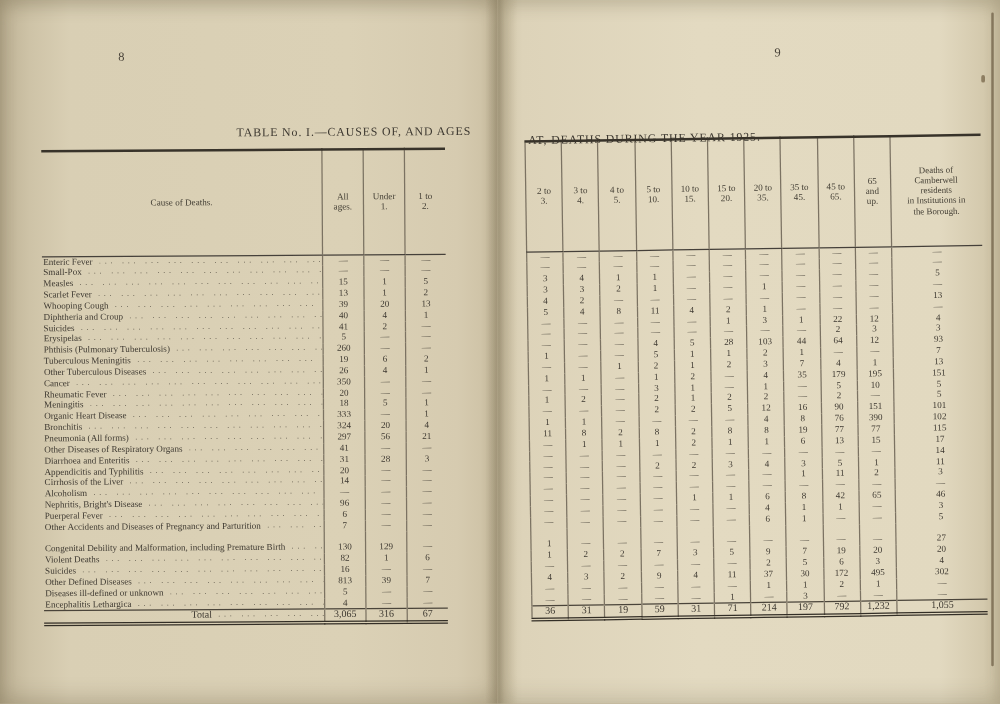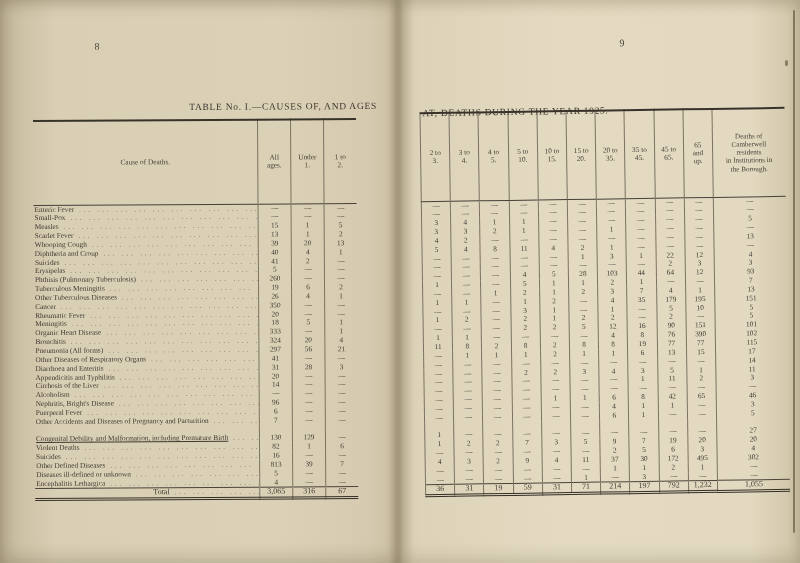--- a/index.html
+++ b/index.html
@@ -56,21 +56,21 @@
   .h-num,.h-inst{border-left:1px solid #7b7262;}
 
   .tbl td{padding:0;font-size:7.3px;line-height:8.8px;vertical-align:bottom;
     color:#3e3931;}
   .tbl tbody tr{height:8.85px;}
   .tbl tbody tr.tall{height:17.7px;}
   td.num{text-align:center;border-left:1px solid #7b7262;}
   td.cause{overflow:hidden;}
   .cz{display:flex;align-items:flex-end;width:100%;}
   .ct{white-space:nowrap;padding-left:1px;}
-  tr.tall .ct{white-space:normal;max-width:200px;text-decoration:underline;}
+  tr.tall .ct{white-space:normal;max-width:200px;}
   .leader{flex:1;overflow:hidden;white-space:nowrap;margin-left:5px;min-width:12px;
     color:#58524660;color:#585246;letter-spacing:3px;font-size:6.5px;}
   .leader::after{content:"... ... ... ... ... ... ... ... ... ... ... ... ... ... ... ... ...";}
 
   tr.total-row{height:28px;}
   tr.total-row td{border-top:1.2px solid #4a443a;vertical-align:middle;font-size:8px;}
   tr.total-row td.cause .cz{align-items:center;}
   tr.total-row .ct{padding-left:118px;font-size:8px;}
 </style>
 </head>

